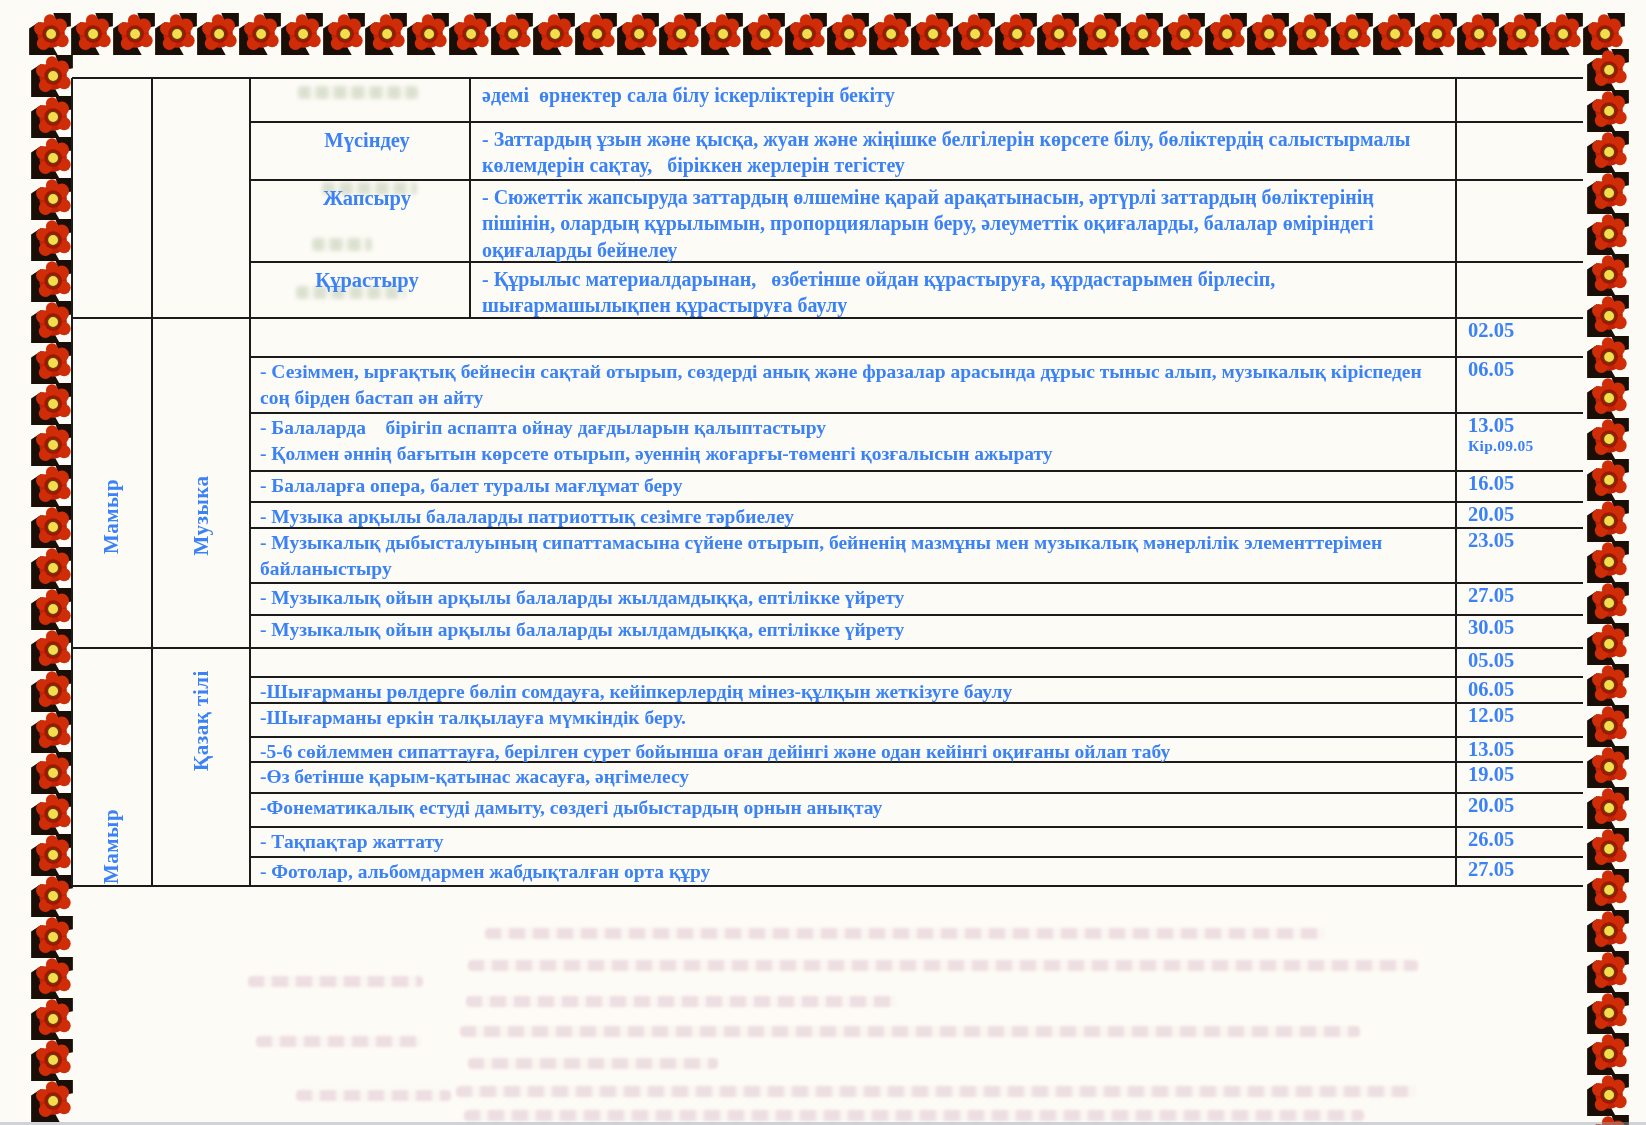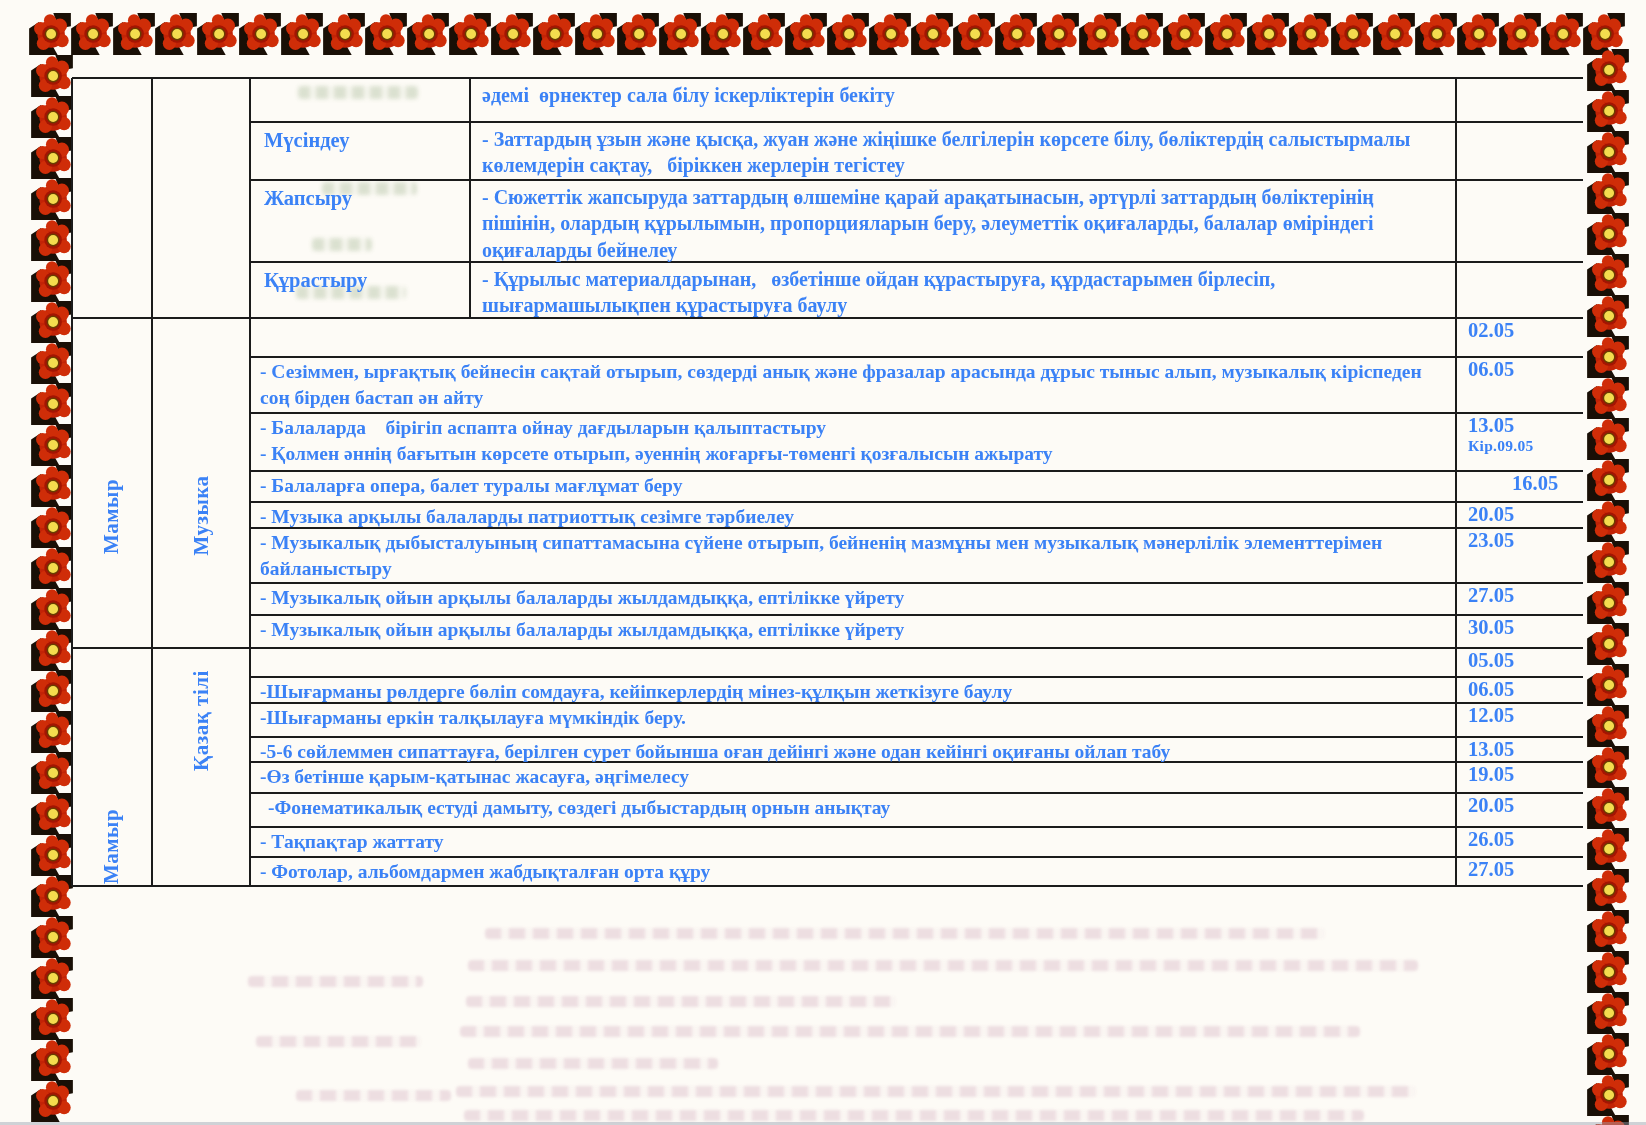--- a/index.html
+++ b/index.html
@@ -11,21 +11,21 @@
     font-family:"Liberation Serif","DejaVu Serif",serif;
     color:#3b82f6;
   }
   .layer{position:absolute;inset:0;}
   .fl{position:absolute;width:44px;height:44px;}
   .hl{position:absolute;height:2px;background:#1b1b1b;}
   .vl{position:absolute;width:2px;background:#1b1b1b;}
   .cell{position:absolute;box-sizing:border-box;overflow:hidden;}
   .desc-text{font-size:20px;font-weight:700;line-height:1.32;padding:4px 12px 0 12px;white-space:pre-wrap;}
   .row-text{font-size:19.5px;font-weight:700;line-height:1.32;padding:2px 10px 0 10px;white-space:pre-wrap;}
-  .activity-label{font-size:20.5px;font-weight:700;padding:7px 0 0 14px;}
+  .activity-label{font-size:20.5px;font-weight:700;padding:7px 0 0 14px;text-align:center;}
   .date-text{font-size:20.5px;font-weight:700;padding:1px 0 0 12px;}
   .date-note{font-size:15.5px;font-weight:700;padding:0 0 0 12px;letter-spacing:.3px;}
   .vcell{position:absolute;display:flex;align-items:center;justify-content:center;}
   .vcell span{transform:rotate(-90deg);font-size:21px;font-weight:700;white-space:nowrap;letter-spacing:.5px;}
   .ghost{position:absolute;filter:blur(1.6px);opacity:.85;border-radius:4px;}
   .ghost.pink{background:repeating-linear-gradient(90deg,rgba(186,128,158,.28) 0 16px,rgba(186,128,158,.06) 16px 24px);height:11px;}
   .ghost.green{background:repeating-linear-gradient(90deg,rgba(148,170,128,.38) 0 12px,rgba(148,170,128,.08) 12px 18px);height:13px;filter:blur(2px);}
   .scan-edge{position:absolute;left:0;right:0;bottom:0;height:3px;background:rgba(150,160,175,.45);}
 </style>
 </head>
@@ -393,21 +393,21 @@
       <div class="cell" style="left: 1456px; top: 357px; width: 127px; height: 56px;">
         <div class="date-text">06.05</div>
       </div>
       <div class="cell row-text" style="left: 250px; top: 413px; width: 1206px; height: 58px;">- Балаларда    бірігіп аспапта ойнау дағдыларын қалыптастыру
 - Қолмен әннің бағытын көрсете отырып, әуеннің жоғарғы-төменгі қозғалысын ажырату</div>
       <div class="cell" style="left: 1456px; top: 413px; width: 127px; height: 58px;">
         <div class="date-text">13.05</div>
         <div class="date-note">Кір.09.05</div>
       </div>
       <div class="cell row-text" style="left: 250px; top: 471px; width: 1206px; height: 31px;">- Балаларға опера, балет туралы мағлұмат беру</div>
-      <div class="cell" style="left: 1456px; top: 471px; width: 127px; height: 31px; margin-left: 44px;">
+      <div class="cell" style="left: 1456px; top: 471px; width: 127px; height: 31px;">
         <div class="date-text">16.05</div>
       </div>
       <div class="cell row-text" style="left: 250px; top: 502px; width: 1206px; height: 26px;">- Музыка арқылы балаларды патриоттық сезімге тәрбиелеу</div>
       <div class="cell" style="left: 1456px; top: 502px; width: 127px; height: 26px;">
         <div class="date-text">20.05</div>
       </div>
       <div class="cell row-text" style="left: 250px; top: 528px; width: 1206px; height: 55px;">- Музыкалық дыбысталуының сипаттамасына сүйене отырып, бейненің мазмұны мен музыкалық мәнерлілік элементтерімен байланыстыру</div>
       <div class="cell" style="left: 1456px; top: 528px; width: 127px; height: 55px;">
         <div class="date-text">23.05</div>
       </div>
@@ -437,21 +437,21 @@
         <div class="date-text">12.05</div>
       </div>
       <div class="cell row-text" style="left: 250px; top: 737px; width: 1206px; height: 25px;">-5-6 сөйлеммен сипаттауға, берілген сурет бойынша оған дейінгі және одан кейінгі оқиғаны ойлап табу</div>
       <div class="cell" style="left: 1456px; top: 737px; width: 127px; height: 25px;">
         <div class="date-text">13.05</div>
       </div>
       <div class="cell row-text" style="left: 250px; top: 762px; width: 1206px; height: 31px;">-Өз бетінше қарым-қатынас жасауға, әңгімелесу</div>
       <div class="cell" style="left: 1456px; top: 762px; width: 127px; height: 31px;">
         <div class="date-text">19.05</div>
       </div>
-      <div class="cell row-text" style="left: 250px; top: 793px; width: 1102px; height: 34px; margin-left: 8px;">-Фонематикалық естуді дамыту, сөздегі дыбыстардың орнын анықтау</div>
+      <div class="cell row-text" style="left: 250px; top: 793px; width: 1102px; height: 34px;">-Фонематикалық естуді дамыту, сөздегі дыбыстардың орнын анықтау</div>
       <div class="cell" style="left: 1456px; top: 793px; width: 127px; height: 34px;">
         <div class="date-text">20.05</div>
       </div>
       <div class="cell row-text" style="left: 250px; top: 827px; width: 1206px; height: 30px;">- Тақпақтар жаттату</div>
       <div class="cell" style="left: 1456px; top: 827px; width: 127px; height: 30px;">
         <div class="date-text">26.05</div>
       </div>
       <div class="cell row-text" style="left: 250px; top: 857px; width: 1206px; height: 29px;">- Фотолар, альбомдармен жабдықталған орта құру</div>
       <div class="cell" style="left: 1456px; top: 857px; width: 127px; height: 29px;">
         <div class="date-text">27.05</div>

